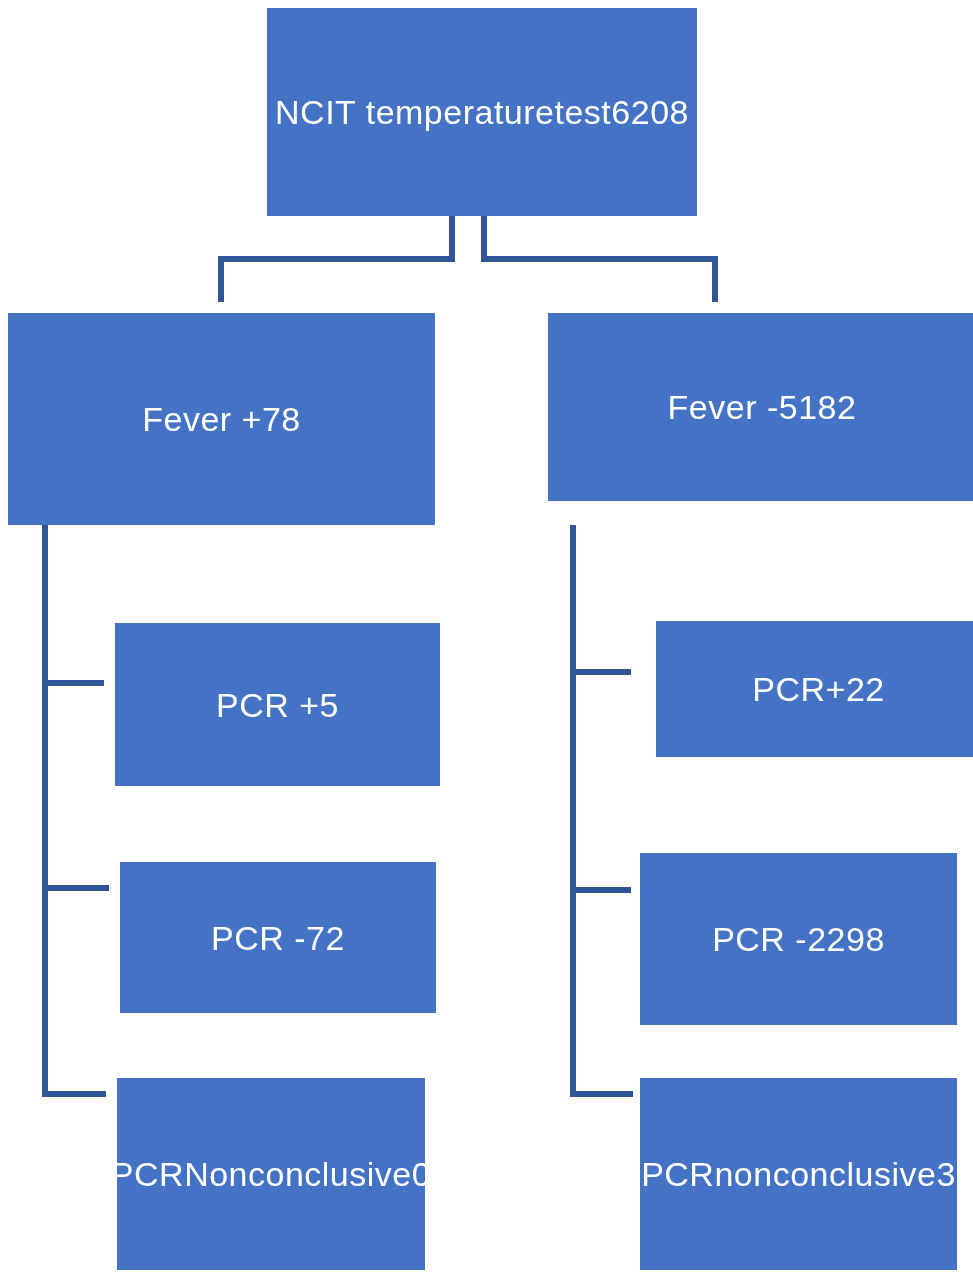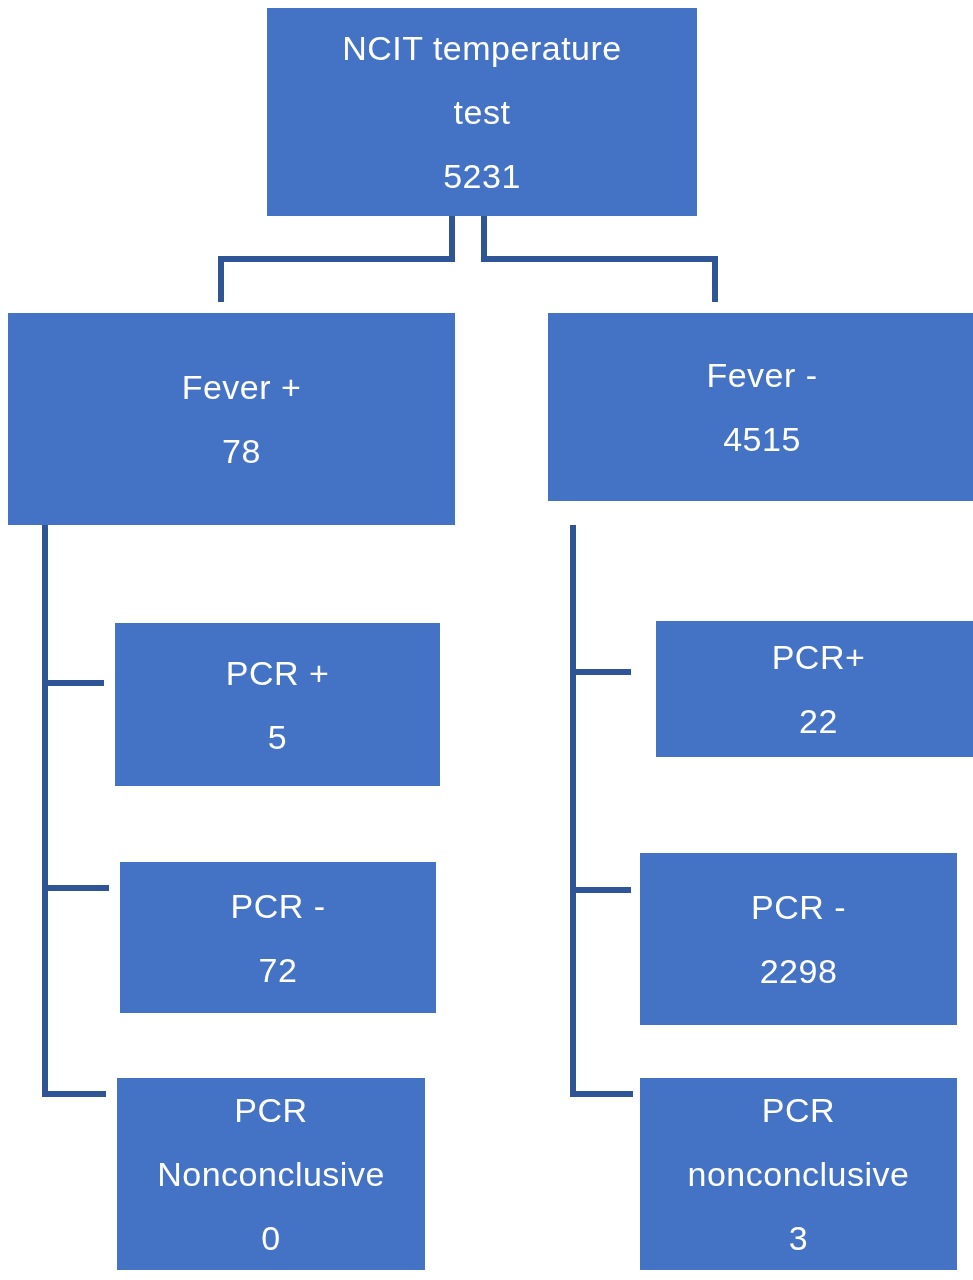--- a/index.html
+++ b/index.html
@@ -13,60 +13,60 @@
     height: 1280px;
     background: #ffffff;
     font-family: "Liberation Sans", sans-serif;
     overflow: hidden;
   }
   .box {
     position: absolute;
     background: #4472C4;
     color: #ffffff;
     display: flex;
-    flex-direction: column;
+    flex-direction: row;
     align-items: center;
     justify-content: center;
     text-align: center;
     font-size: 34px;
     line-height: 64px;
     letter-spacing: 0.5px;
   }
   .conn {
     position: absolute;
     background: #2F5597;
   }
 </style>
 </head>
 <body>
 
 <div class="canvas">
 
   <div class="box" style="left:267px; top:8px; width:430px; height:208px;">
     <div>NCIT temperature</div>
     <div>test</div>
-    <div>5231</div>
+    <div>6208</div>
   </div>
 
   <div class="conn" style="left:449px; top:216px; width:6px; height:46px;"></div>
   <div class="conn" style="left:218px; top:256px; width:237px; height:6px;"></div>
   <div class="conn" style="left:218px; top:256px; width:6px; height:46px;"></div>
 
   <div class="conn" style="left:481px; top:216px; width:6px; height:46px;"></div>
   <div class="conn" style="left:481px; top:256px; width:237px; height:6px;"></div>
   <div class="conn" style="left:712px; top:256px; width:6px; height:46px;"></div>
 
-  <div class="box" style="left:8px; top:313px; width:427px; height:212px;padding-left:20px;">
+  <div class="box" style="left:8px; top:313px; width:427px; height:212px;">
     <div>Fever +</div>
     <div>78</div>
   </div>
 
   <div class="box" style="left:532px; top:313px; width:428px; height:188px;margin-left:16px;">
     <div>Fever -</div>
-    <div>4515</div>
+    <div>5182</div>
   </div>
 
   <div class="conn" style="left:42px; top:525px; width:6px; height:572px;"></div>
   <div class="conn" style="left:42px; top:680px; width:62px; height:6px;"></div>
   <div class="conn" style="left:42px; top:885px; width:67px; height:6px;"></div>
   <div class="conn" style="left:42px; top:1091px; width:64px; height:6px;"></div>
 
   <div class="conn" style="left:570px; top:525px; width:6px; height:572px;"></div>
   <div class="conn" style="left:570px; top:669px; width:61px; height:6px;"></div>
   <div class="conn" style="left:570px; top:887px; width:61px; height:6px;"></div>

